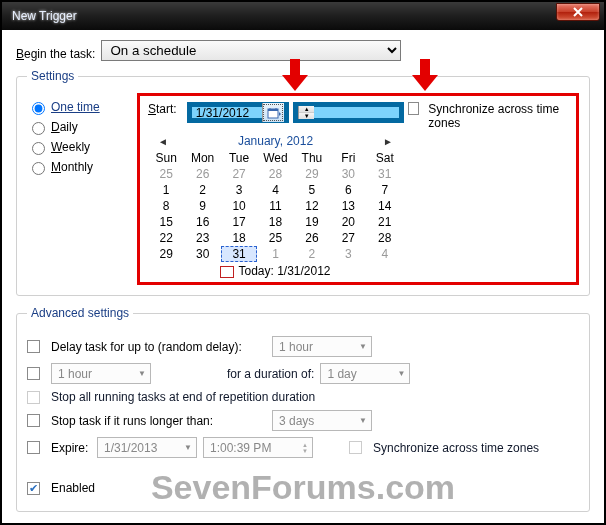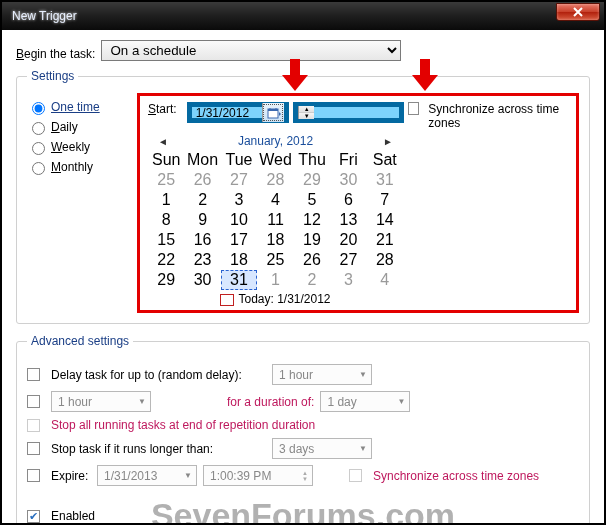--- a/index.html
+++ b/index.html
@@ -87,41 +87,41 @@
   .chk.checked::after{content:"✔"; color:#2a6fbf; font-size:11px; line-height:1;}
   .calendar {
     margin-top:2px;
     background:#fff;
     width: 255px;
   }
   .calhead { display:flex; align-items:center; justify-content:space-between; padding:2px 4px; color:#1a4e9c;}
   .calhead .nav { color:#333; font-size:10px; padding:0 6px;}
   .calgrid { display:grid; grid-template-columns: repeat(7, 1fr); text-align:center; }
   .calgrid .dh { font-weight:400; }
-  .calgrid div { padding:1px 2px; font-size:16px; }
+  .calgrid div { padding:1px 2px; font-size:12px; }
   .calgrid .oth { color:#9a9a9a; }
   .calgrid .sel {
     border:1px dashed #2a62d0;
     background:#d8e7ff;
     padding:0 1px;
   }
   .todayrow { text-align:center; padding:2px 0 0 0; }
   .todayrow .box { display:inline-block; width:14px; height:12px; border:1px solid #c02020; margin-right:4px; vertical-align:middle;}
   
   .redarrow {
     position:absolute;
   }
   .adv .line { display:flex; align-items:center; margin:6px 0; gap:6px; }
   .combo {
     height:21px; border:1px solid #b8b8b8; background:#fcfcfc;
     display:inline-flex; align-items:center; justify-content:space-between;
     padding:0 4px 0 6px; color:#888;
   }
   .combo .dd { font-size:8px; color:#888; margin-left:6px;}
-  .dimtext { color:#be185d;text-align:center; }
+  .dimtext { color:#0f172a;text-align:center; }
   .indent { margin-left:22px; }
   .footer { display:flex; justify-content:flex-end; gap:8px; padding:4px 14px 0 0;}
   .btn {
     width:84px; height:23px;
     border:1px solid #8a8a8a;
     background:linear-gradient(#fdfdfd,#e6e6e6);
     border-radius:3px;
     display:flex; align-items:center; justify-content:center;
   }
   .btn.default { border:1px solid #3c7fb1; box-shadow: 0 0 0 1px #a6d0ea inset;}

